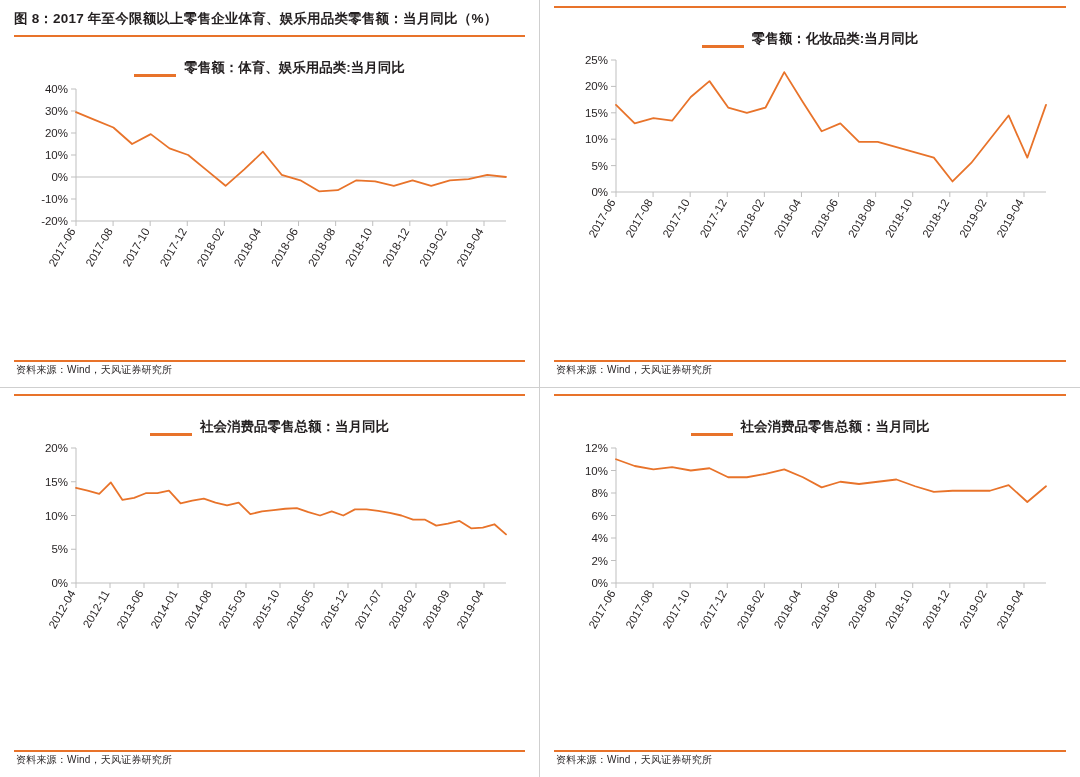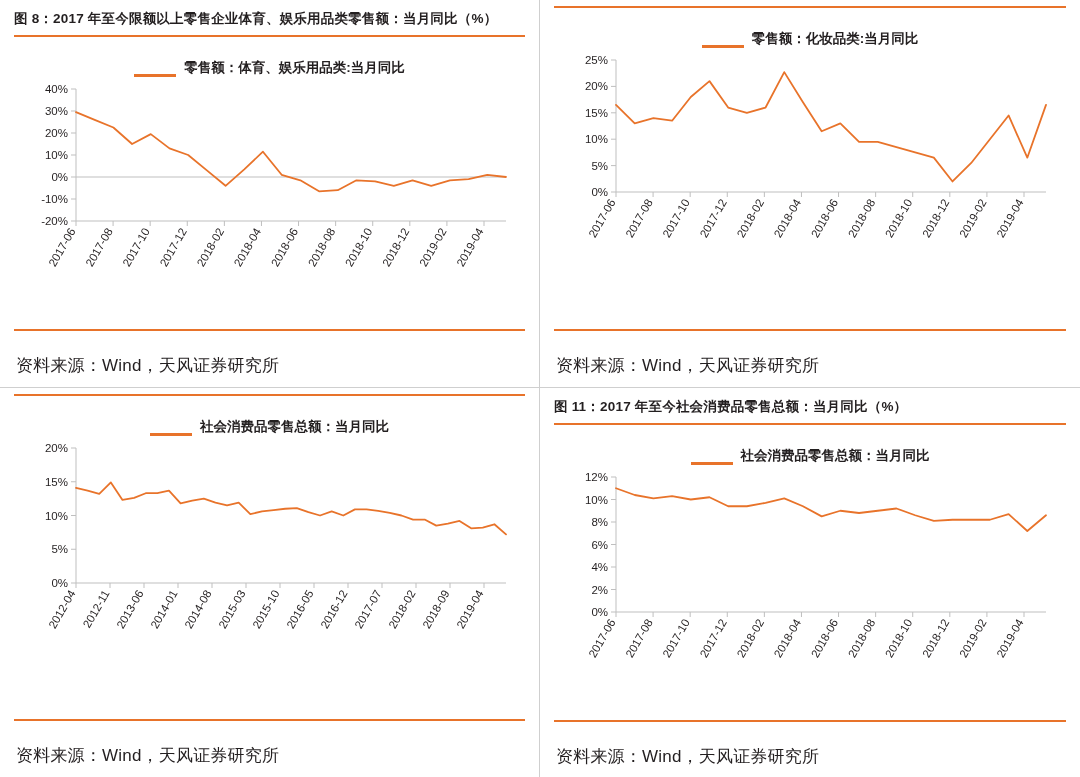--- a/index.html
+++ b/index.html
@@ -43,23 +43,23 @@
   .legend .swatch{
     width:42px;height:3px;background:#e8732a;display:inline-block;
   }
   .plotwrap{
     flex:1 1 auto;
     position:relative;
   }
   svg{display:block;}
   .source{
     border-top:2px solid #e8732a;
-    font-size:17px;
+    font-size:10px;
     color:#231f20;
-    padding:23px 0 10px 2px;
+    padding:1px 0 10px 2px;
     letter-spacing:0.2px;
   }
   .axis-label{font-size:11.5px;fill:#231f20;}
   .tick-line{stroke:#bfbfbf;stroke-width:1;}
   .axis-line{stroke:#bfbfbf;stroke-width:1;}
   .series{fill:none;stroke:#e8732a;stroke-width:1.8;stroke-linejoin:round;stroke-linecap:round;}
 </style>
 </head>
 <body>
 
@@ -219,21 +219,20 @@
           <text x="436" y="157" class="axis-label" text-anchor="end" transform="rotate(-60 436 157)">2018-09</text>
           <line x1="470" y1="147" x2="470" y2="152" class="tick-line"></line>
           <text x="470" y="157" class="axis-label" text-anchor="end" transform="rotate(-60 470 157)">2019-04</text>
           <path d="M 62.00 51.83 L 73.62 54.53 L 85.24 57.90 L 96.86 46.42 L 108.49 63.97 L 120.11 61.95 L 131.73 57.22 L 143.35 57.22 L 154.97 54.53 L 166.59 67.35 L 178.22 64.65 L 189.84 62.63 L 201.46 66.67 L 213.08 69.38 L 224.70 66.67 L 236.32 78.15 L 247.95 75.45 L 259.57 74.10 L 271.19 72.75 L 282.81 72.08 L 294.43 76.13 L 306.05 79.50 L 317.68 75.45 L 329.30 79.50 L 340.92 73.42 L 352.54 73.42 L 364.16 74.78 L 375.78 76.80 L 387.41 79.50 L 399.03 83.55 L 410.65 83.55 L 422.27 89.63 L 433.89 87.60 L 445.51 84.90 L 457.14 92.33 L 468.76 91.65 L 480.38 88.28 L 492.00 98.40" class="series"></path>
         </svg>
     </div>
     <div class="source">资料来源：Wind，天风证券研究所</div>
   </div>
 
   <div class="panel">
-    <div class="fig-title">图 11：2017 年至今社会消费品零售总额：当月同比（%）</div>
     <div class="title-rule"></div>
     <div class="legend">
       <span class="swatch"></span>
       <span>社会消费品零售总额：当月同比</span>
     </div>
     <div class="plotwrap">
       <svg id="chart3" width="512" height="255" viewBox="0 0 512 255">
           <line x1="57" y1="147" x2="62" y2="147" class="tick-line"></line>
           <text x="54" y="151" text-anchor="end" class="axis-label">0%</text>
           <line x1="57" y1="124.5" x2="62" y2="124.5" class="tick-line"></line>

